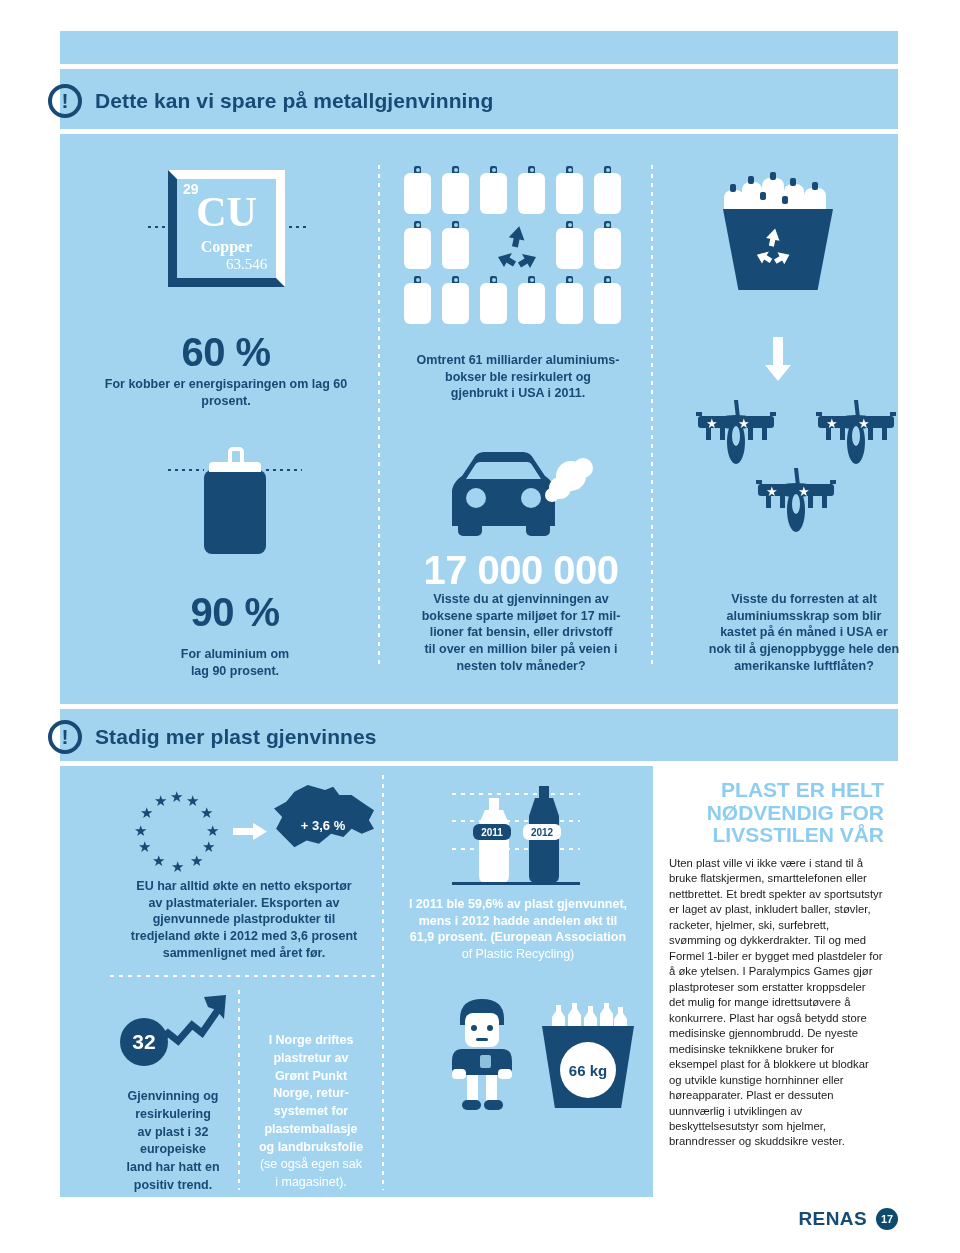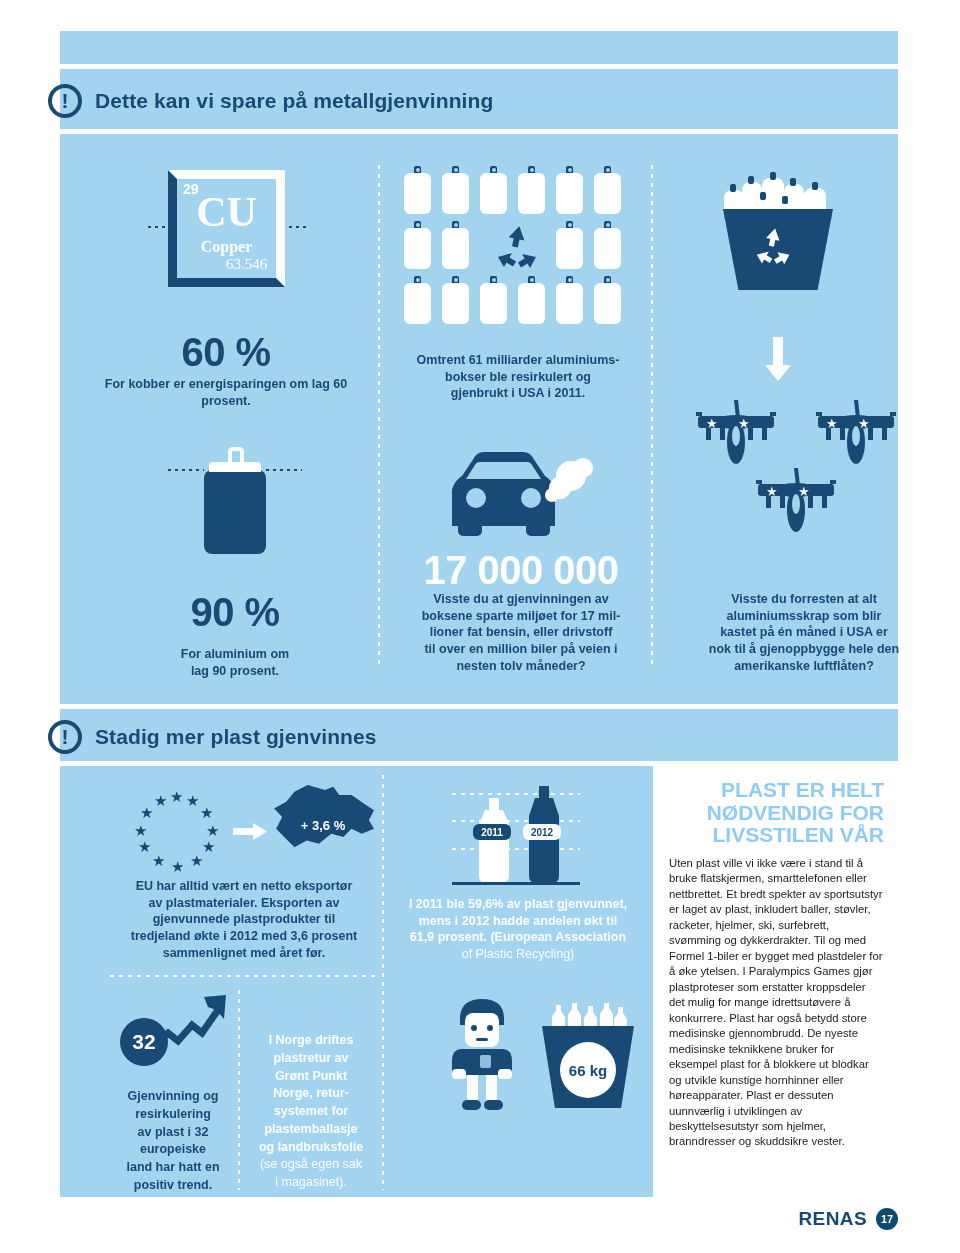--- a/index.html
+++ b/index.html
@@ -441,21 +441,21 @@
   <div style="position:absolute; left:233px; top:822px; width:34px; height:18px;">
     <svg width="34" height="18" viewBox="0 0 34 18">
       <rect x="0" y="6" width="22" height="7" fill="#ffffff"></rect>
       <path d="M20 1 L34 9.5 L20 18 Z" fill="#ffffff"></path>
     </svg>
   </div>
   <div class="euromap" style="left:272px; top:785px; width:102px; height:84px;"></div>
   <div style="position:absolute; left:272px; top:818px; width:102px; text-align:center; color:#ffffff; font-size:13px; font-weight:bold;">+ 3,6 %</div>
 
   <div class="col ctr navy bodytxt" style="left:108px; top:878px; width:272px;">
-    <div>EU har alltid vært en netto eksportør</div>
+    <div>EU har alltid økte en netto eksportør</div>
     <div>av plastmaterialer. Eksporten av</div>
     <div>gjenvunnede plastprodukter til</div>
     <div>tredjeland økte i 2012 med 3,6 prosent</div>
     <div>sammenlignet med året før.</div>
   </div>
 
   <div class="hdotw" style="left:452px; top:793px; width:128px;"></div>
   <div class="hdotw" style="left:452px; top:820px; width:128px;"></div>
   <div class="hdotw" style="left:452px; top:848px; width:128px;"></div>
 

